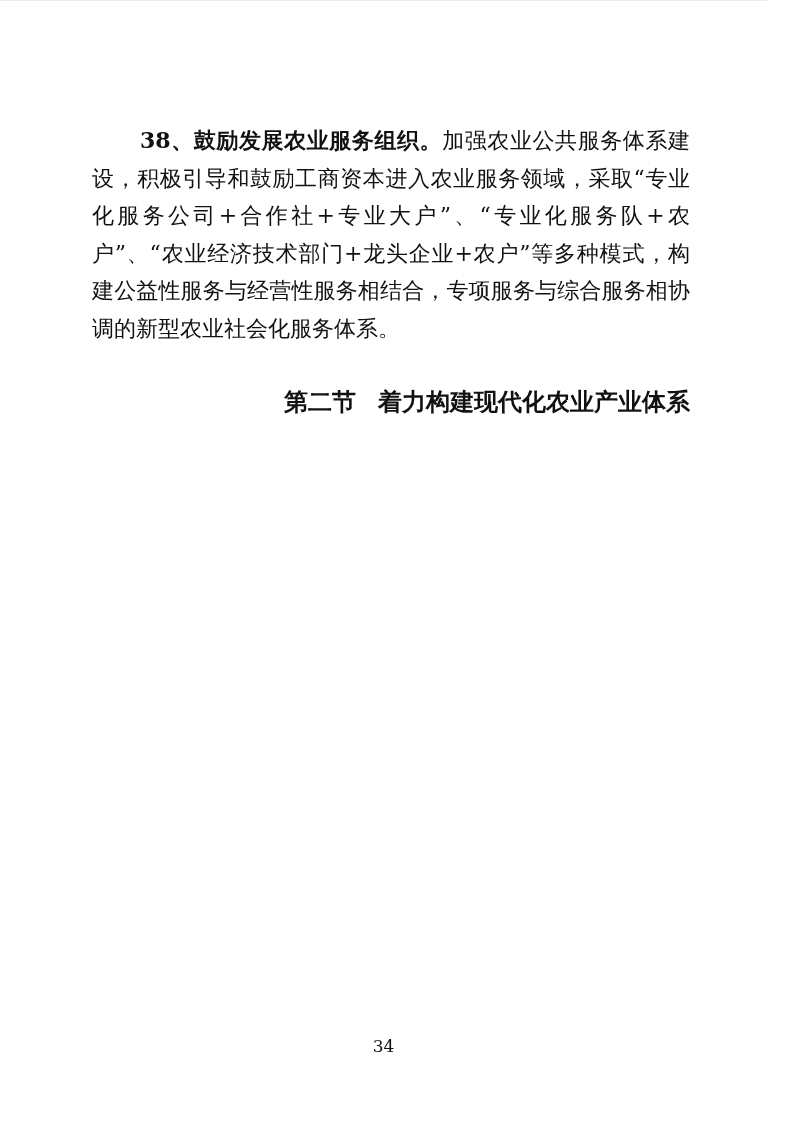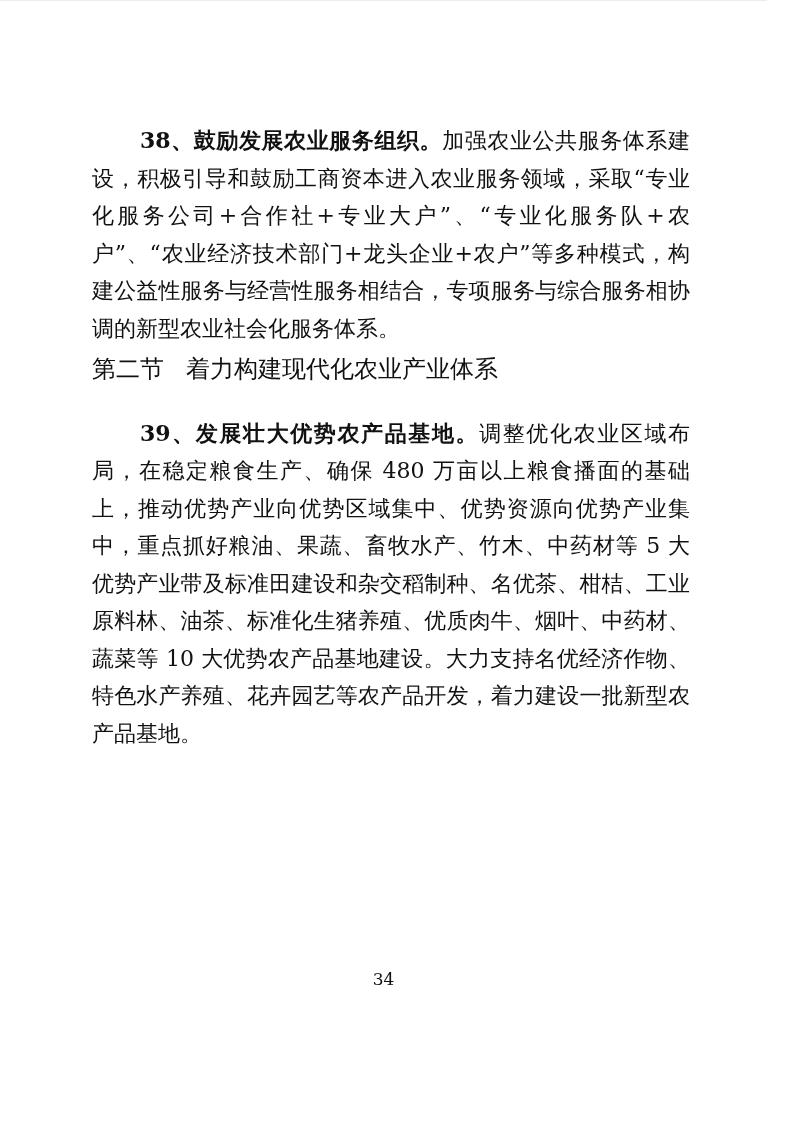--- a/index.html
+++ b/index.html
@@ -27,52 +27,51 @@
     text-align: justify;
   }
   .para {
     margin: 0;
     text-indent: 48px;
   }
   .para .lead {
     font-weight: bold;
   }
   .section-heading {
-    margin: 4px 0 26px 0;
-    text-align: left;
+    margin: 36px 0 26px 0;
+    text-align: right;
     font-size: 24px;
-    font-weight: normal;
+    font-weight: bold;
     line-height: 37.5px;
     white-space: nowrap;
   }
   .section-heading .section-label {
     margin-right: 22px;
   }
   .page-number {
     position: absolute;
     left: 0;
-    top: 968px;
+    top: 1035px;
     width: 100%;
     text-align: center;
     font-size: 17px;
     line-height: 20px;
     color: #111111;
   }
 </style>
 </head>
 <body>
 
 <div class="page">
 
   <div class="content">
 
     <p class="para"><span class="lead">38、鼓励发展农业服务组织。</span><span>加强农业公共服务体系建设，积极引导和鼓励工商资本进入农业服务领域，采取“专业化服务公司+合作社+专业大户”、“专业化服务队+农户”、“农业经济技术部门+龙头企业+农户”等多种模式，构建公益性服务与经营性服务相结合，专项服务与综合服务相协调的新型农业社会化服务体系。</span></p>
 
     <h2 class="section-heading"><span class="section-label">第二节</span><span>着力构建现代化农业产业体系</span></h2>
 
-    <p class="para"><span class="lead">39、发展壮大优势农产品基地。</span><span>调整优化农业区域布局，在稳定粮食生产、确保 480 万亩以上粮食播面的基础上，推动优势产业向优势区域集中、优势资源向优势产业集中，重点抓好粮油、果蔬、畜牧水产、竹木、中药材等 5 大优势产业带及标准田建设和杂交稻制种、名优茶、柑桔、工业原料林、油茶、标准化生猪养殖、优质肉牛、烟叶、中药材、蔬菜等 10 大优势农产品基地建设。大力支持名优经济作物、特色水产养殖、花卉园艺等农产品开发，着力建设一批新型农产品基地。</span></p>
 
 
   </div>
 
   <div class="page-number">34</div>
 
 </div>
 
 </body></html>

